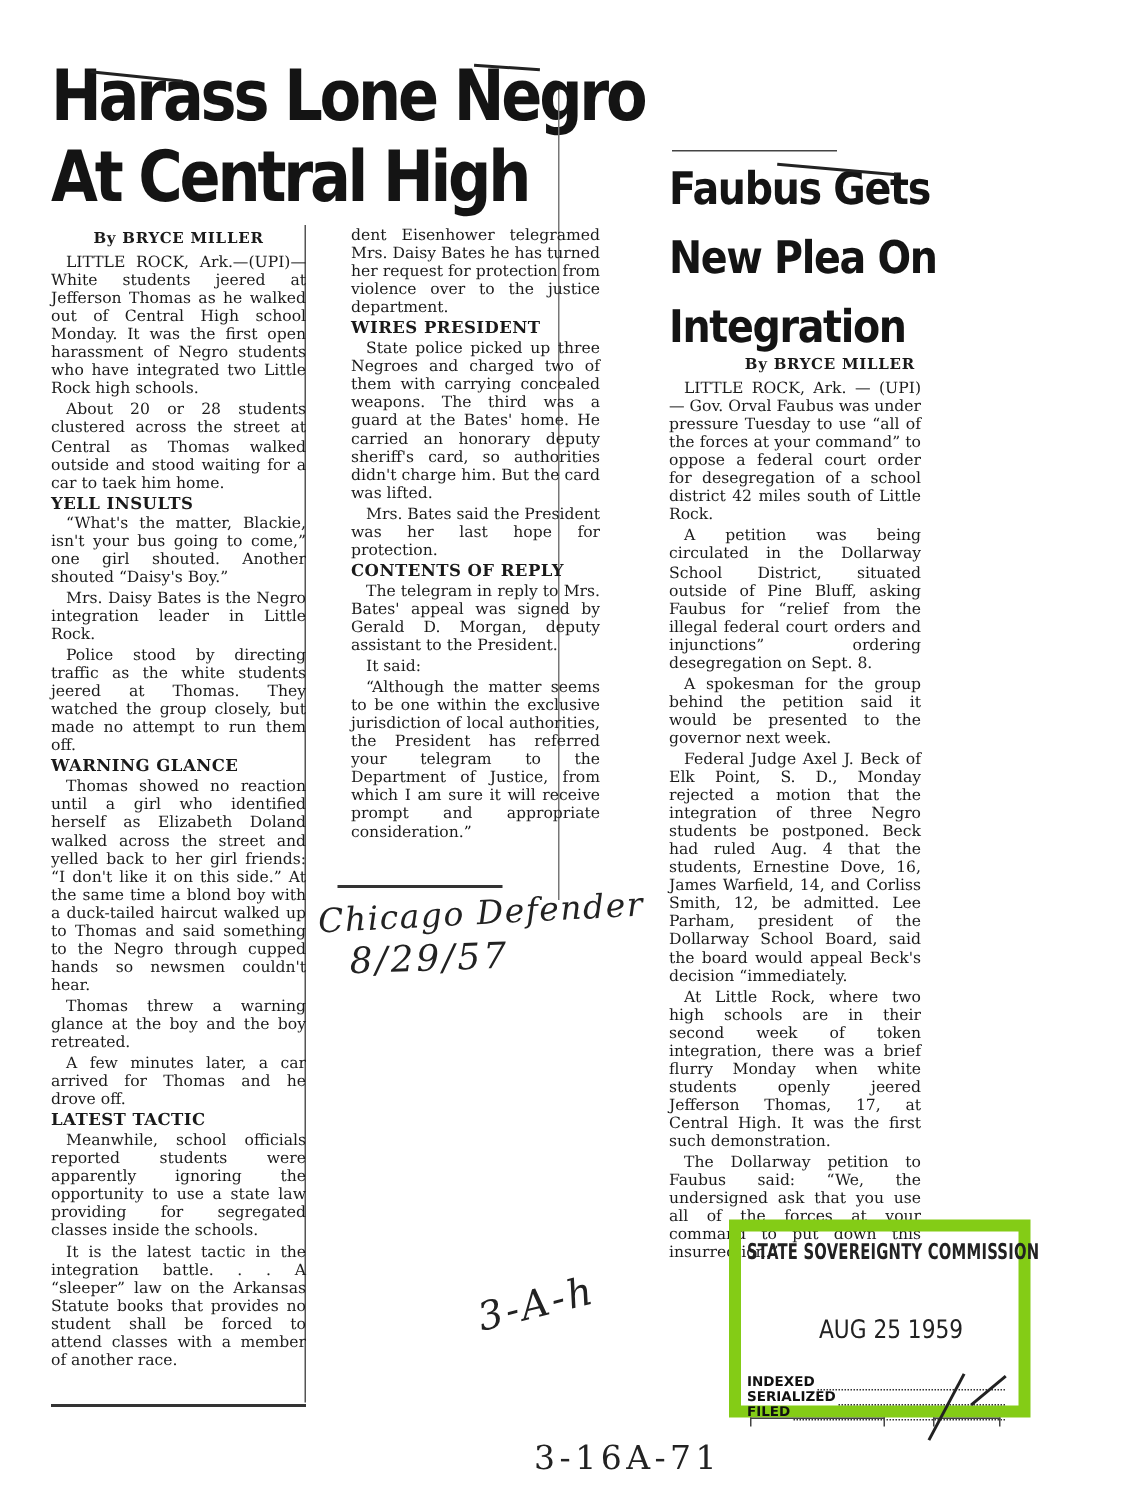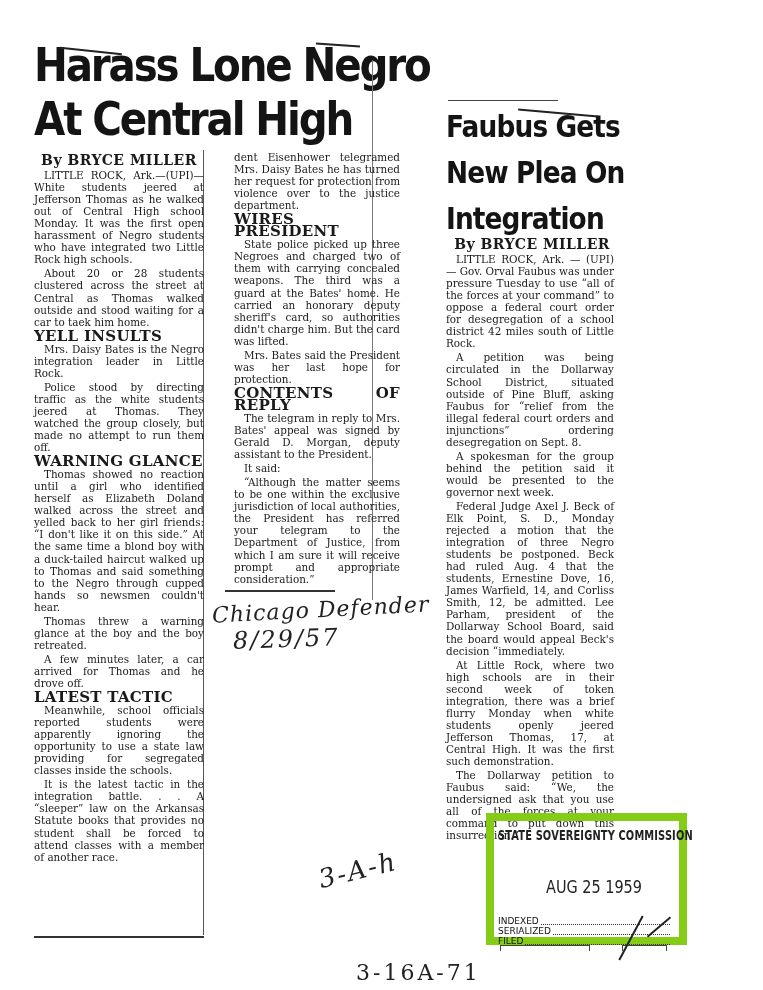--- a/index.html
+++ b/index.html
@@ -14,22 +14,22 @@
     color: #141414;
   }
   .headline1 .line { display: block; white-space: nowrap; }
 
   .col {
     position: absolute; font-size: 10.4px; line-height: 12.05px;
     text-align: justify; font-family: "DejaVu Serif", serif; color: #1a1a1a;
   }
   .col p { text-indent: 10px; margin-bottom: 2px; }
   .col p.noindent { text-indent: 0; }
-  .col .sub { font-weight: bold; text-transform: uppercase; font-size: 15px; letter-spacing: 0.3px; margin: 1px 0 1px 0; }
-  .col .byline { font-weight: bold; text-align: center; font-size: 14px; letter-spacing: 0.5px; margin-bottom: 3px; }
+  .col .sub { font-weight: bold; text-transform: uppercase; font-size: 11px; letter-spacing: 0.3px; margin: 1px 0 1px 0; }
+  .col .byline { font-weight: bold; text-align: center; font-size: 10px; letter-spacing: 0.5px; margin-bottom: 3px; }
   .col1 { left: 34px; top: 154px; width: 170px; }
   .col2 { left: 206px; top: 151px; width: 166px; margin-left: 28px; }
   .rule-v { position: absolute; left: 203px; top: 150px; width: 1px; height: 785px; background: #555; }
   .rule-v2 { position: absolute; left: 372px; top: 60px; width: 1px; height: 540px; background: #777; }
   .rule-bottom { position: absolute; left: 34px; top: 936px; width: 170px; height: 2px; background: #333; }
   .rule-c2 { position: absolute; left: 225px; top: 590px; width: 110px; height: 2px; background: #333; }
 
   .headline2 {
     position: absolute; left: 446px; top: 104px; width: 200px;
     font-family: "DejaVu Sans", sans-serif; font-weight: bold;
@@ -50,21 +50,21 @@
   .hw-file { left: 318px; top: 855px; font-size: 26px; transform: rotate(-14deg); letter-spacing: 2px; }
   .hw-num { left: 356px; top: 960px; font-size: 22px; letter-spacing: 3px; font-style: normal; }
 
   .stamp {
     position: absolute; left: 486px; top: 813px; width: 201px; height: 132px;
     border: 8px solid #84cc16; font-family: "DejaVu Sans", sans-serif;
   }
   .stamp .title { position: absolute; left: 4px; top: 6px; font-size: 14.5px; letter-spacing: 0.2px; transform: scaleX(0.68); transform-origin: left top; white-space: nowrap; font-weight: bold; color: #222; }
   .stamp .date { position: absolute; left: 52px; top: 56px; font-size: 17px; transform: scaleX(0.85); transform-origin: left top; white-space: nowrap; color: #222; }
   .stamp .rows { position: absolute; left: 4px; top: 96px; width: 172px; }
-  .stamp .row { display: flex; height: 10px; font-size: 9px; font-weight: normal; line-height: 9px; }
+  .stamp .row { display: flex; align-items: flex-end; height: 10px; font-size: 9px; font-weight: bold; line-height: 9px; }
   .stamp .row .lbl { white-space: nowrap; }
   .stamp .row .dots { flex: 1; border-bottom: 1px dotted #333; margin-left: 2px; height: 8px; }
   .stamp .box1 { position: absolute; left: 6px; top: 124px; width: 90px; height: 6px; border: 1px solid #444; border-bottom: none; }
   .stamp .box2 { position: absolute; left: 128px; top: 124px; width: 45px; height: 6px; border: 1px solid #444; border-bottom: none; }
   .stamp .mark { position: absolute; left: 136px; top: 92px; width: 2px; height: 50px; background: #222; transform: rotate(28deg); }
   .stamp .mark2 { position: absolute; left: 150px; top: 105px; width: 30px; height: 2px; background: #222; transform: rotate(-40deg); }
 
   .strike { position: absolute; height: 2px; background: #222; }
   .strike1 { left: 60px; top: 50px; width: 62px; transform: rotate(6deg); }
   .strike2 { left: 316px; top: 44px; width: 44px; transform: rotate(4deg); }
@@ -81,20 +81,21 @@
 <div class="strike strike2"></div>
 
 <div class="rule-v2"></div>
 <div class="rule-v"></div>
 
 <div class="col col1" id="col1">
   <div class="byline">By BRYCE MILLER</div>
 <p>LITTLE ROCK, Ark.—(UPI)—White students jeered at Jefferson Thomas as he walked out of Central High school Monday. It was the first open harassment of Negro students who have integrated two Little Rock high schools.</p>
     <p>About 20 or 28 students clustered across the street at Central as Thomas walked outside and stood waiting for a car to taek him home.</p>
     <div class="sub">YELL INSULTS</div>
+    <p>“What's the matter, Blackie, isn't your bus going to come,” one girl shouted. Another shouted “Daisy's Boy.”</p>
     <p>Mrs. Daisy Bates is the Negro integration leader in Little Rock.</p>
     <p>Police stood by directing traffic as the white students jeered at Thomas. They watched the group closely, but made no attempt to run them off.</p>
     <div class="sub">WARNING GLANCE</div>
     <p>Thomas showed no reaction until a girl who identified herself as Elizabeth Doland walked across the street and yelled back to her girl friends: “I don't like it on this side.” At the same time a blond boy with a duck-tailed haircut walked up to Thomas and said something to the Negro through cupped hands so newsmen couldn't hear.</p>
     <p>Thomas threw a warning glance at the boy and the boy retreated.</p>
     <p>A few minutes later, a car arrived for Thomas and he drove off.</p>
     <div class="sub">LATEST TACTIC</div>
     <p>Meanwhile, school officials reported students were apparently ignoring the opportunity to use a state law providing for segregated classes inside the schools.</p>
     <p>It is the latest tactic in the integration battle. . . A “sleeper” law on the Arkansas Statute books that provides no student shall be forced to attend classes with a member of another race.</p>
   </div>

